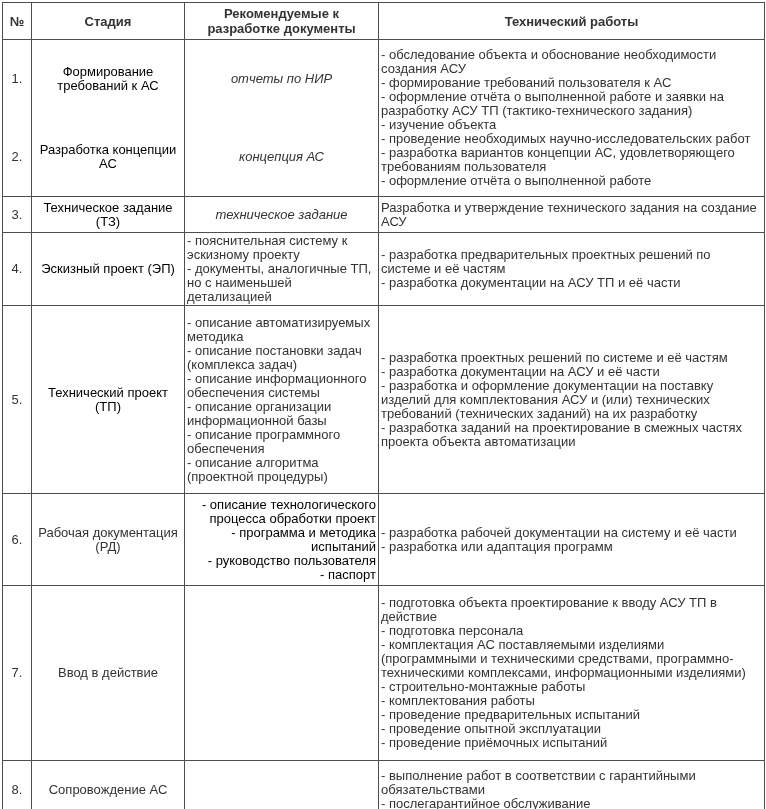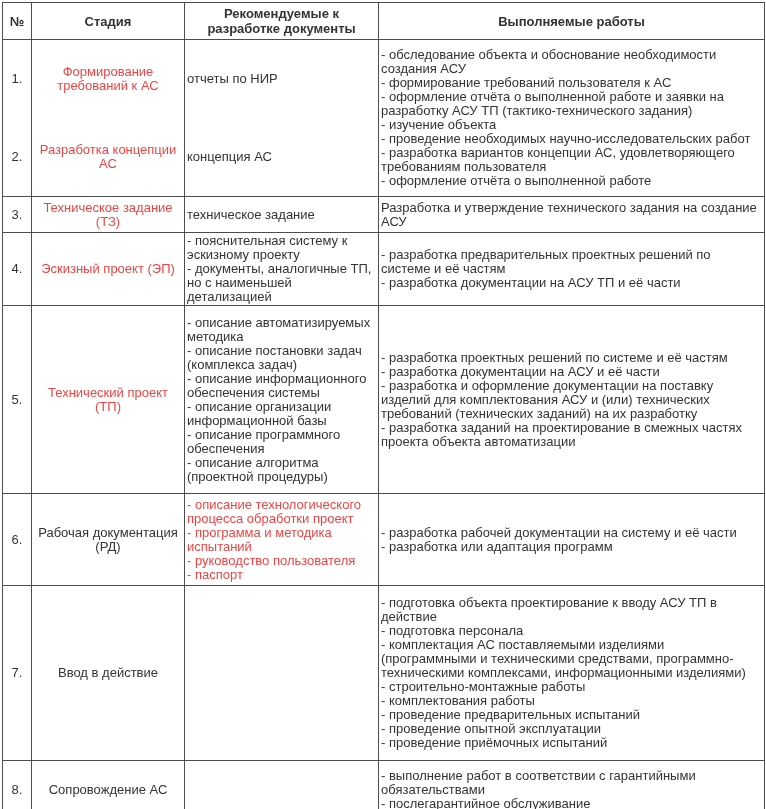--- a/index.html
+++ b/index.html
@@ -31,44 +31,44 @@
     font-weight:bold;
     text-align:center;
     font-size:13px;
     line-height:15px;
     height:32px;
     padding:2px;
     color:#333333;
   }
   td.num{text-align:center;}
   td.stage{text-align:center;padding:1px 1px;}
-  td.docs-center{}
+  td.docs-center{text-align:center;font-style:italic;}
   td.docs-list, td.works{text-align:left;vertical-align:middle;}
-  .link{color:#ef4444;cursor:pointer;}
+  .link{color:#000000;cursor:pointer;text-align:right;}
   .item{margin:0;padding:0;}
   tr.no-bottom td{border-bottom:none;}
   tr.no-top td{border-top:none;}
 </style>
 </head>
 <body>
 
 <div class="wrap">
   <table class="stages">
     <colgroup>
       <col class="c-num">
         <col class="c-stage">
         <col class="c-docs">
         <col class="c-works">
     </colgroup>
     <thead>
       <tr>
         <th>№</th>
         <th>Стадия</th>
         <th>Рекомендуемые к разработке документы</th>
-        <th>Выполняемые работы</th>
+        <th>Технический работы</th>
       </tr>
     </thead>
     <tbody id="table-body">
         <tr class="no-bottom" style="height: 78px;">
           <td class="num">1.</td>
           <td class="stage"><span class="link">Формирование требований к АС</span></td>
           <td class="docs-center">
             <div class="item">отчеты по НИР</div>
           </td>
           <td class="works" rowspan="2">

